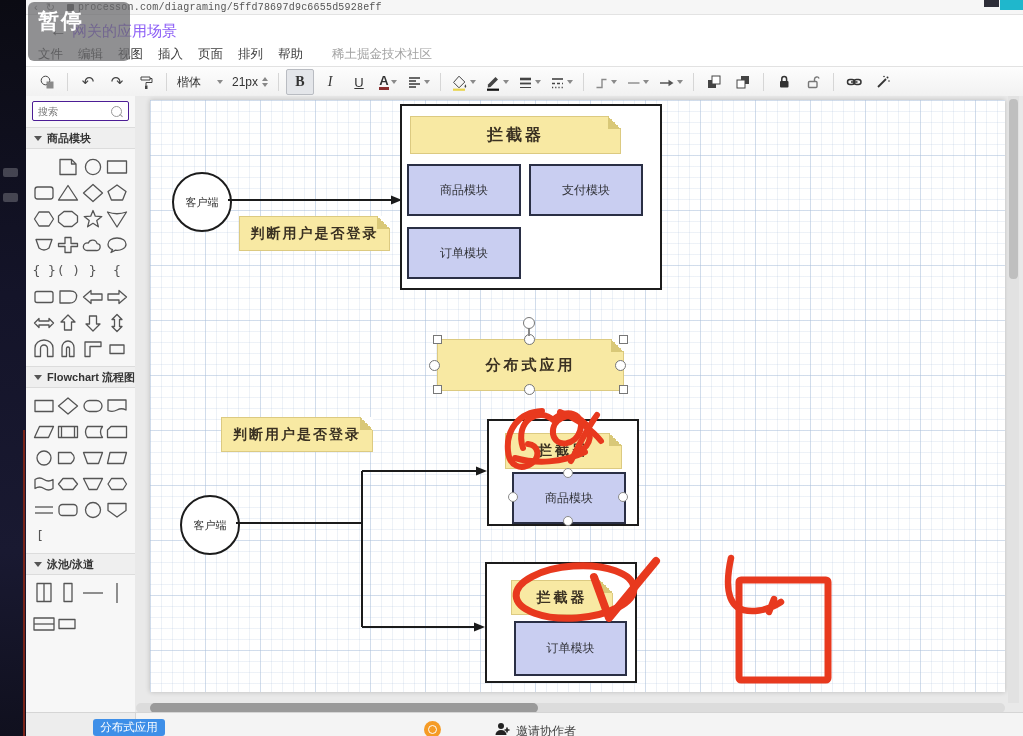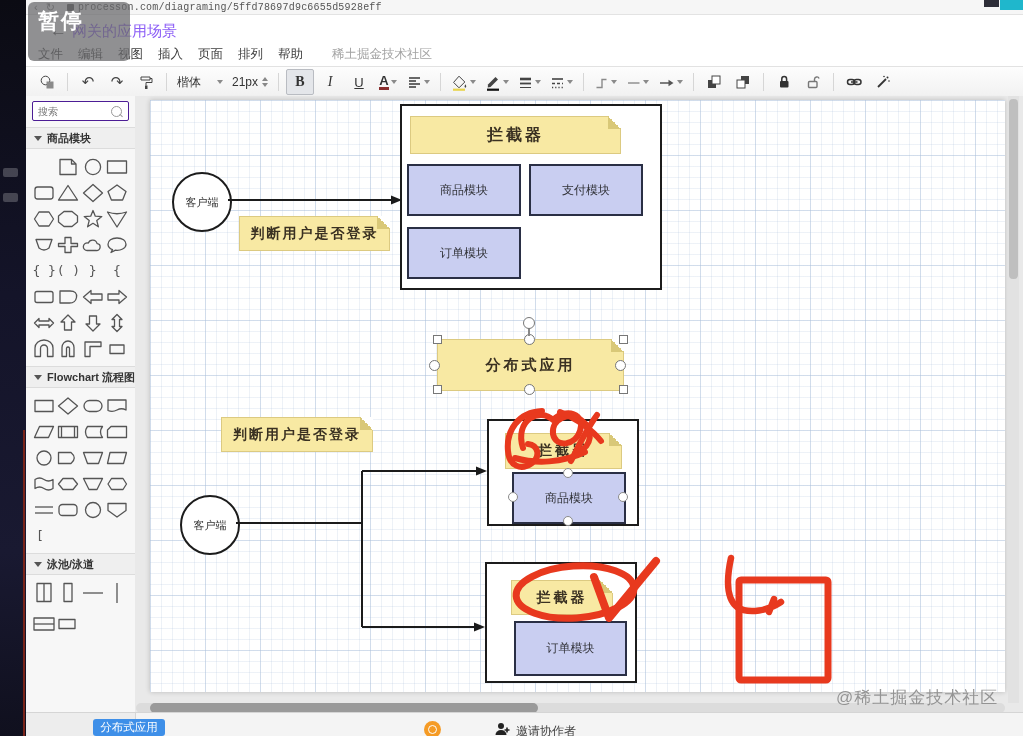--- a/index.html
+++ b/index.html
@@ -675,21 +675,20 @@
       <path d="M594,577 L609,618 L656,561" stroke-width="8"></path>
       <rect x="739" y="580" width="89" height="100" rx="2" stroke-width="7"></rect>
       <path d="M731,558 C726,581 727,599 737,607 C749,615 769,610 781,602 M769,612 L774,599" stroke-width="6.5"></path>
     </g>
   </svg>
 
   <div class="abs hscroll-track"></div>
   <div class="abs hscroll-thumb"></div>
   <div class="abs vscroll-track"></div>
   <div class="abs vscroll-thumb"></div>
-  <div class="abs watermark">@稀土掘金技术社区</div>
 
   <div class="abs footer"></div>
   <div class="abs footer-left"></div>
   <div class="abs more-btn">分布式应用</div>
   <div class="abs avatar">
       <i></i>
     </div>
   <svg class="abs" style="left:494px;top:722px;z-index:13;" width="18" height="14">
     <circle cx="7" cy="4" r="3" fill="#222"></circle>
     <path d="M1.5,13 a5.5,5 0 0,1 11,0 Z" fill="#222"></path>

